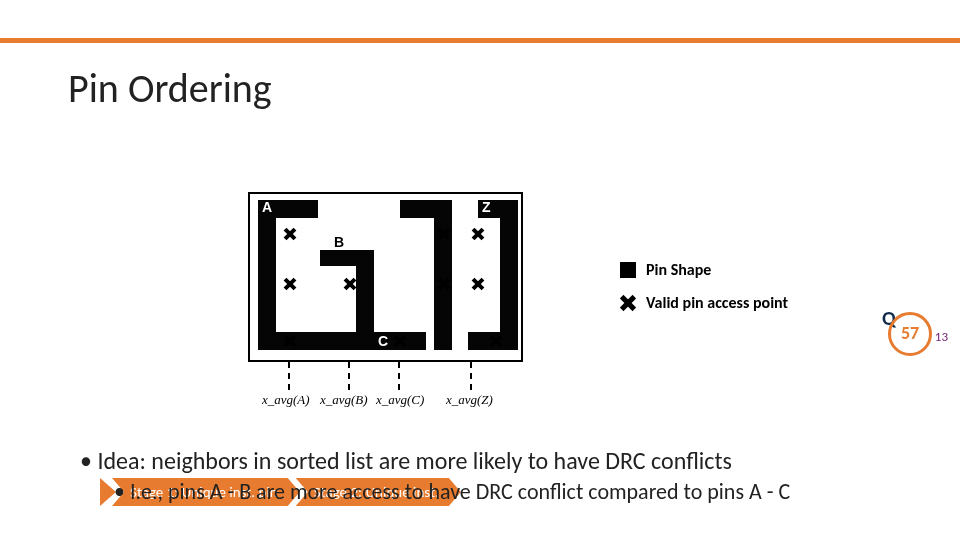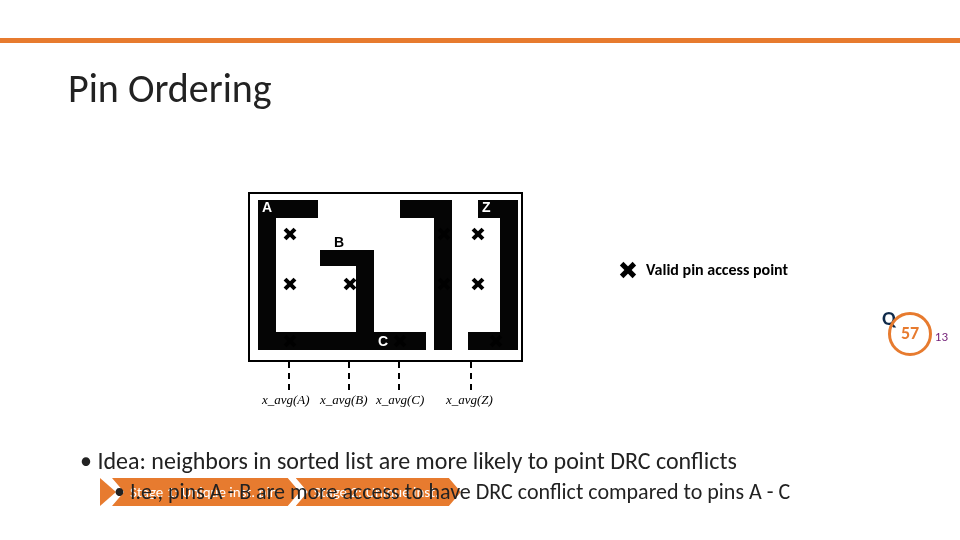--- a/index.html
+++ b/index.html
@@ -101,27 +101,31 @@
     <div class="avglabels">
       <span style="left:14px;">x_avg(A)</span>
       <span style="left:72px;">x_avg(B)</span>
       <span style="left:128px;">x_avg(C)</span>
       <span style="left:198px;">x_avg(Z)</span>
     </div>
   </div>
 
   <div class="legend">
     <div class="legrow">
+      <div class="legbox"></div>
+      <div>Pin Shape</div>
+    </div>
+    <div class="legrow">
       <div class="legap"></div>
       <div>Valid pin access point</div>
     </div>
   </div>
 
   <div class="lower">
-    <div class="bullet1">Idea: neighbors in sorted list are more likely to point DRC conflicts</div>
+    <div class="bullet1">Idea: neighbors in sorted list are more likely to have DRC conflicts</div>
   </div>
 
   <div class="stagewrap">
     <div class="stage0"></div>
     <div class="stage">Stage 1: Unique inst. pin</div>
     <div class="stage">Stage 2: Unique inst.</div>
   </div>
 
   <div class="overlaytext">
     • <span>I.e., pins A - B are more access to have DRC conflict compared to pins A - C</span>

